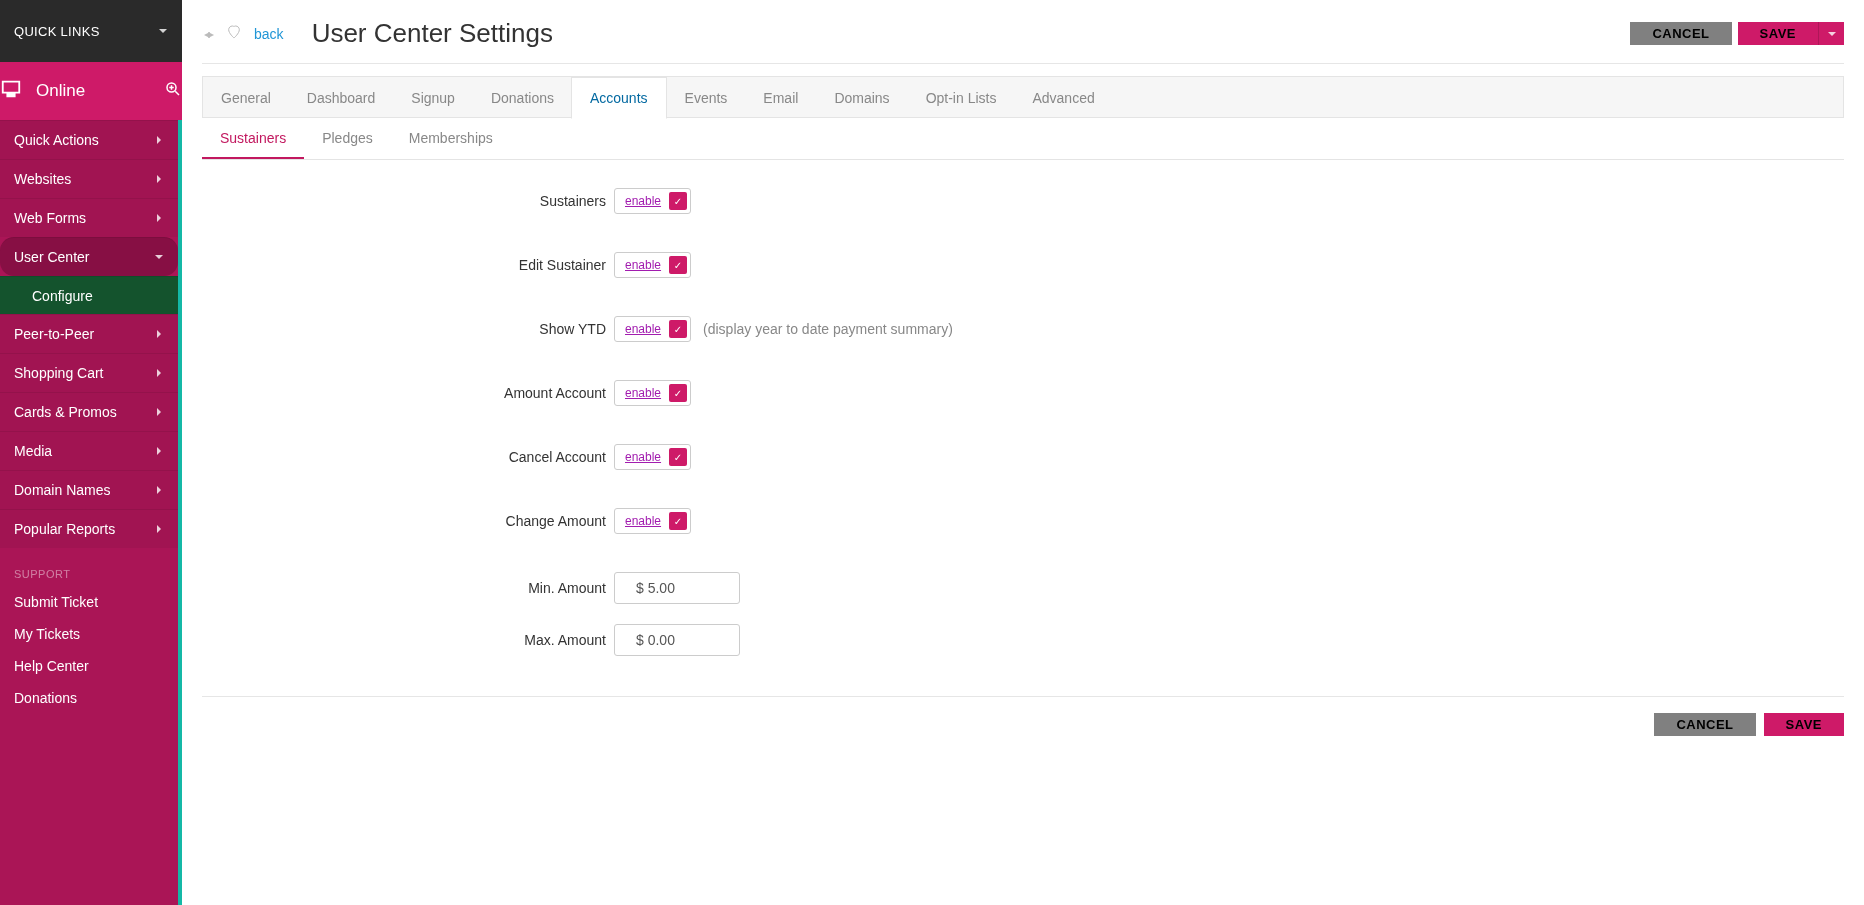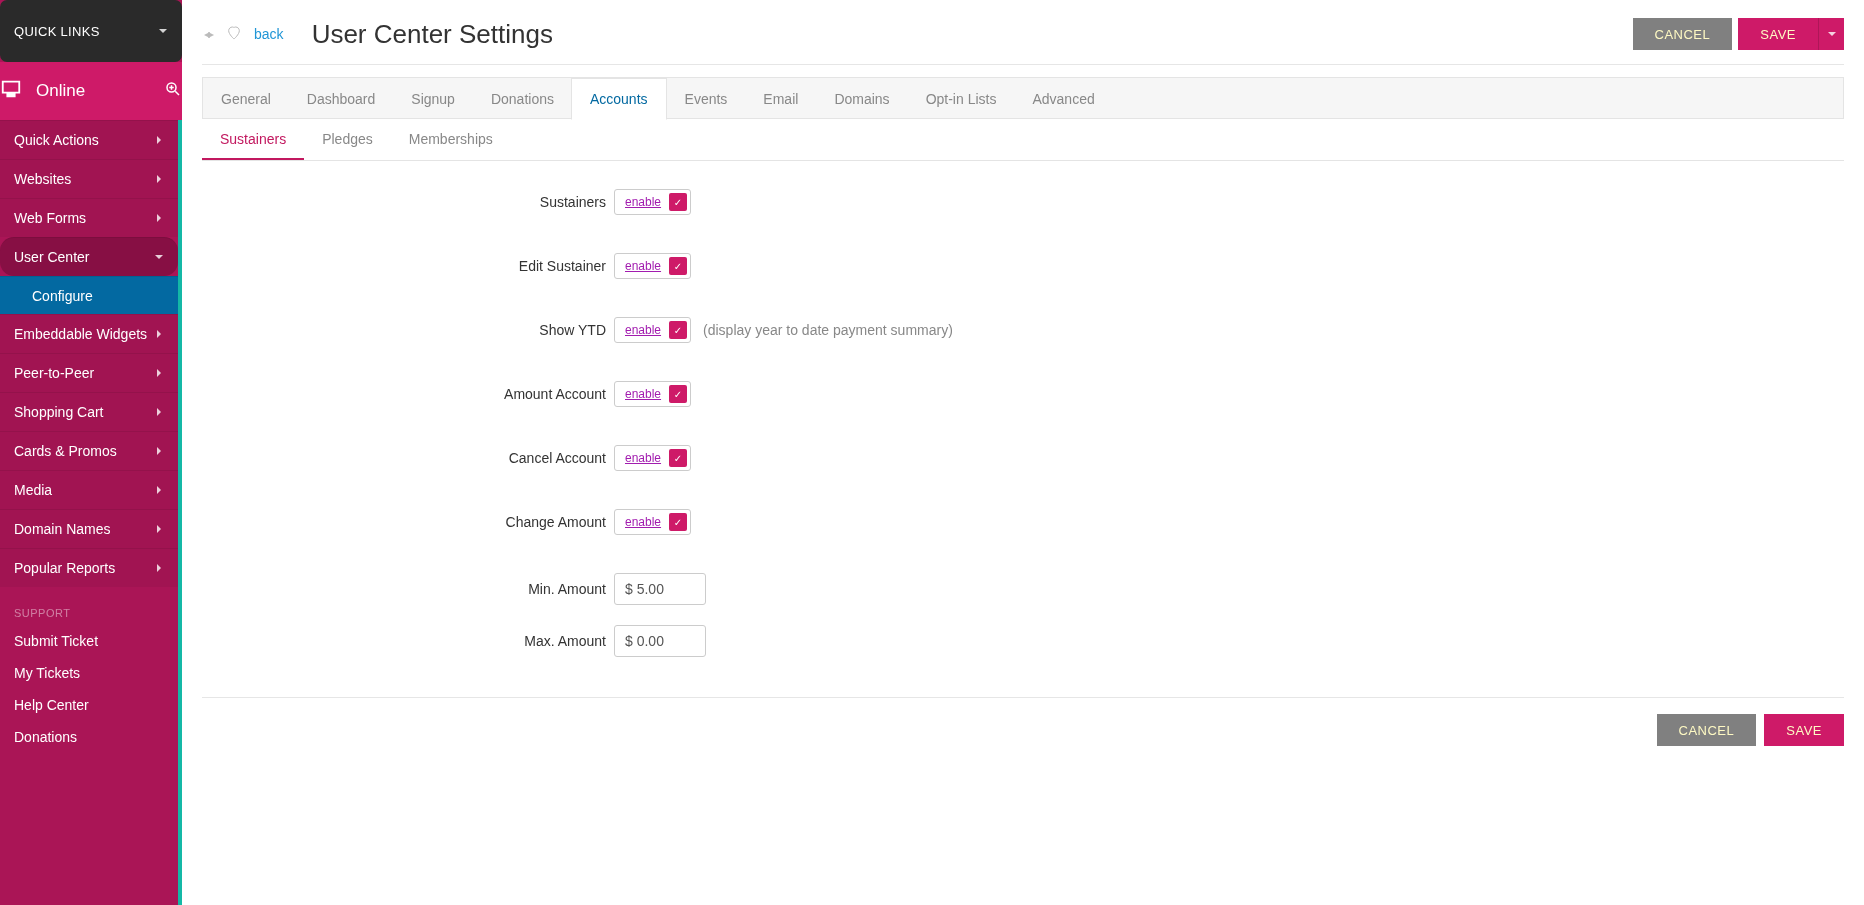--- a/index.html
+++ b/index.html
@@ -26,21 +26,20 @@
   }
   .sidebar-quicklinks {
     background: #2a2a2a;
     height: 62px;
     display: flex;
     align-items: center;
     padding: 0 14px;
     justify-content: space-between;
     font-size: 13px;
     letter-spacing: .3px;
-    border-radius: 7px;
   }
   .sidebar-brandrow {
     background: #ce1a68;
     height: 58px;
     display: flex;
     align-items: center;
     padding: 0 0;
     gap: 14px;
     font-size: 17px;
   }
@@ -57,21 +56,21 @@
     height: 39px;
     background: #a11452;
     border-top: 1px solid rgba(0,0,0,.08);
     color: #fff;
     cursor: pointer;
     justify-content: space-between;
     font-size: 14px;
   }
   .nav-item.expanded { background: #870f44; border-radius: 14px; }
   .nav-item.sublevel {
-    background: #0369a1;
+    background: #14532d;
     padding-left: 32px;
     height: 38px;
     font-size: 14px;
   }
   .nav-heading {
     padding: 20px 14px 6px;
     font-size: 11px;
     letter-spacing: .5px;
     color: rgba(255,255,255,.45);
     background: #aa1556;
@@ -105,26 +104,27 @@
     border-bottom: 1px solid #e6e6e6;
   }
   .resize-icon { color: #bbb; font-size: 12px; letter-spacing: -2px; padding: 0 2px; }
   .heart-icon { color: #bbb; }
   .heart-icon svg { width: 16px; height: 16px; fill: none; stroke: currentColor; stroke-width: 1.5; }
   .back-link { color: #2196d6; font-size: 14px; cursor: pointer; }
   .page-title { font-size: 26px; font-weight: 400; color: #333; margin-left: 16px; }
   .header-actions { margin-left: auto; display: flex; gap: 6px; align-items: stretch; }
   .btn {
     border: none;
-    height: 32px;
+    height: 23px;
     padding: 0 22px;
     font-size: 13px;
     letter-spacing: .5px;
     cursor: pointer;
-    color: #fef9c3;
+    color: #000000;
+    font-weight: bold;
   }
   .btn-gray { background: #808080; }
   .btn-pink { background: #ce1a68; }
   .btn-split { display: flex; }
   .btn-split .caret-part {
     width: 26px; padding: 0; display: flex; align-items: center; justify-content: center;
     border-left: 1px solid rgba(0,0,0,.15);
   }
 
   
@@ -199,23 +199,23 @@
     background: #ce1a68;
     border-radius: 2px;
     display: flex; align-items: center; justify-content: center;
     color: #fff;
     font-size: 10px;
   }
   .help-text { margin-left: 12px; color: #888; font-size: 14px; }
   .text-input {
     border: 1px solid #ccc;
     border-radius: 3px;
-    padding: 7px 10px;
-    font-size: 14px;
-    width: 92px;
+    padding: 7px 21px;
+    font-size: 14px;
+    width: 126px;
     color: #555;
   }
 
   .footer-actions {
     display: flex;
     justify-content: flex-end;
     gap: 8px;
     padding: 16px 0 0 0;
     border-top: 1px solid #e6e6e6;
   }
@@ -281,28 +281,20 @@
       <div class="nav-item expanded">
         <span>User Center</span>
         <span class="chev-icon">
             <svg viewBox="0 0 10 10">
               <path d="M1 3 L5 7 L9 3 Z"></path>
             </svg>
           </span>
       </div>
       <div class="nav-item sublevel">
         <span>Configure</span>
-      </div>
-      <div class="nav-item">
-        <span>Embeddable Widgets</span>
-        <span class="chev-icon">
-            <svg viewBox="0 0 10 10">
-              <path d="M3 1 L7 5 L3 9 Z"></path>
-            </svg>
-          </span>
       </div>
       <div class="nav-item">
         <span>Peer-to-Peer</span>
         <span class="chev-icon">
             <svg viewBox="0 0 10 10">
               <path d="M3 1 L7 5 L3 9 Z"></path>
             </svg>
           </span>
       </div>
       <div class="nav-item">

